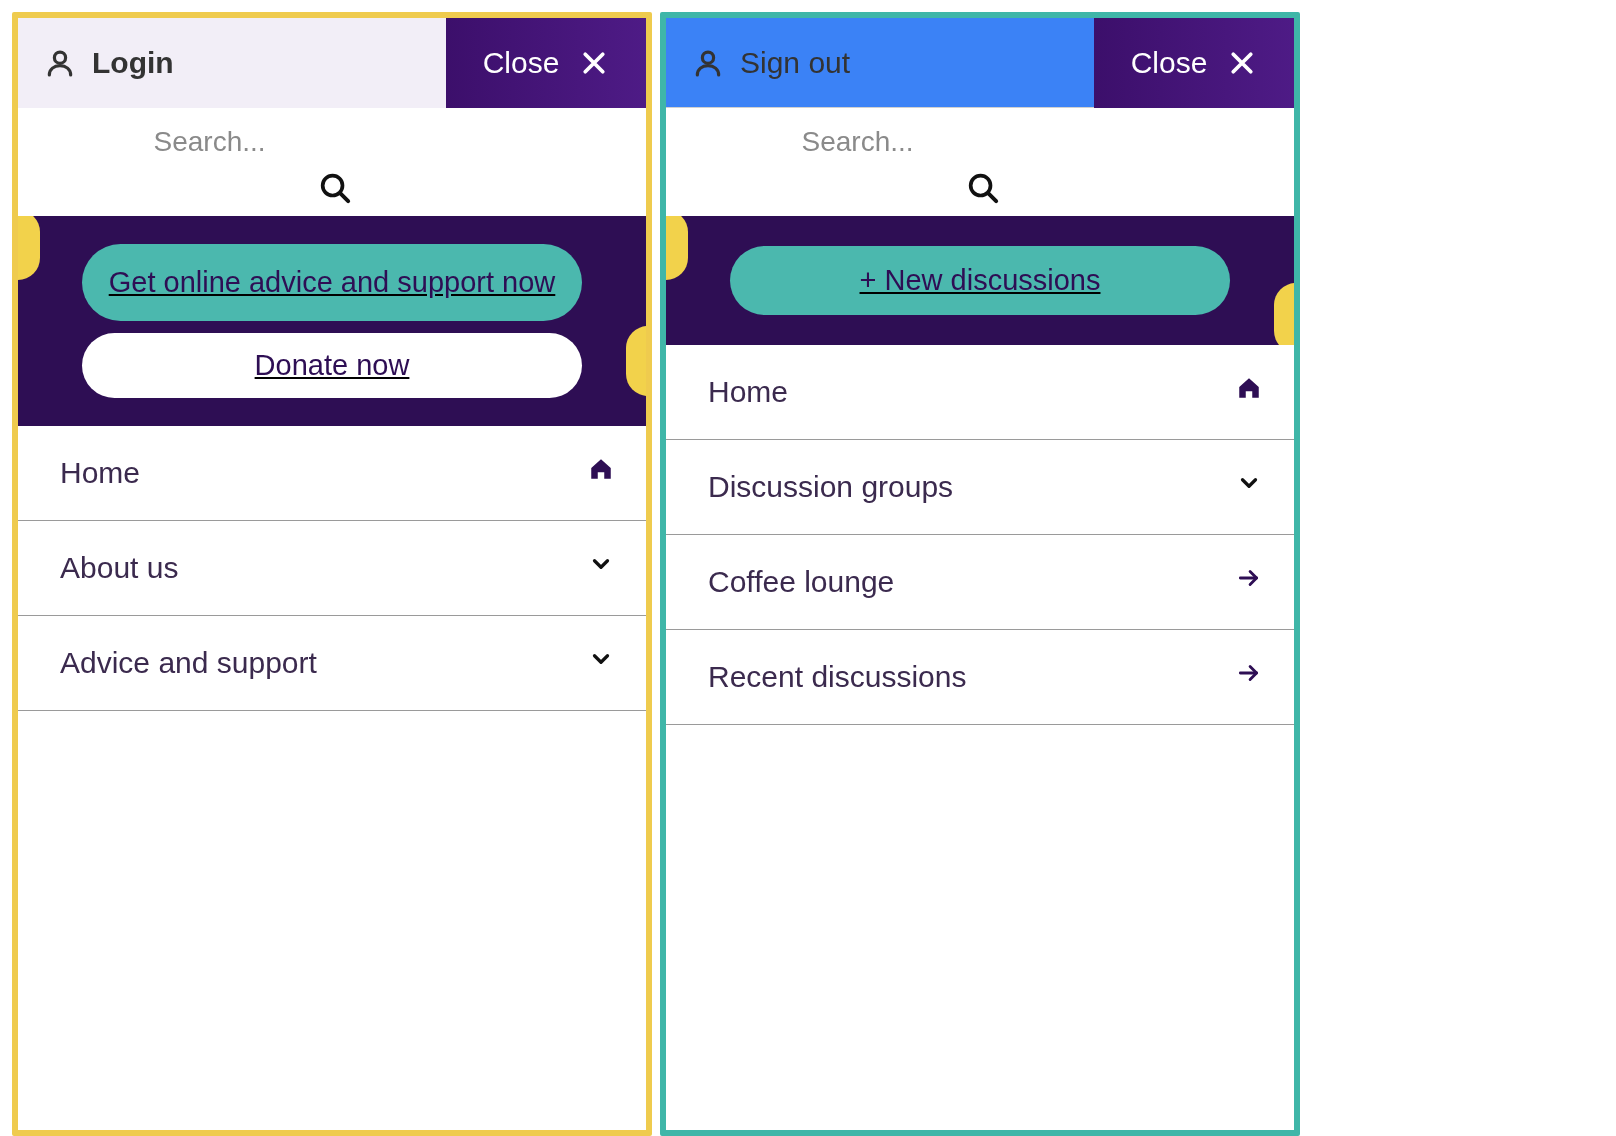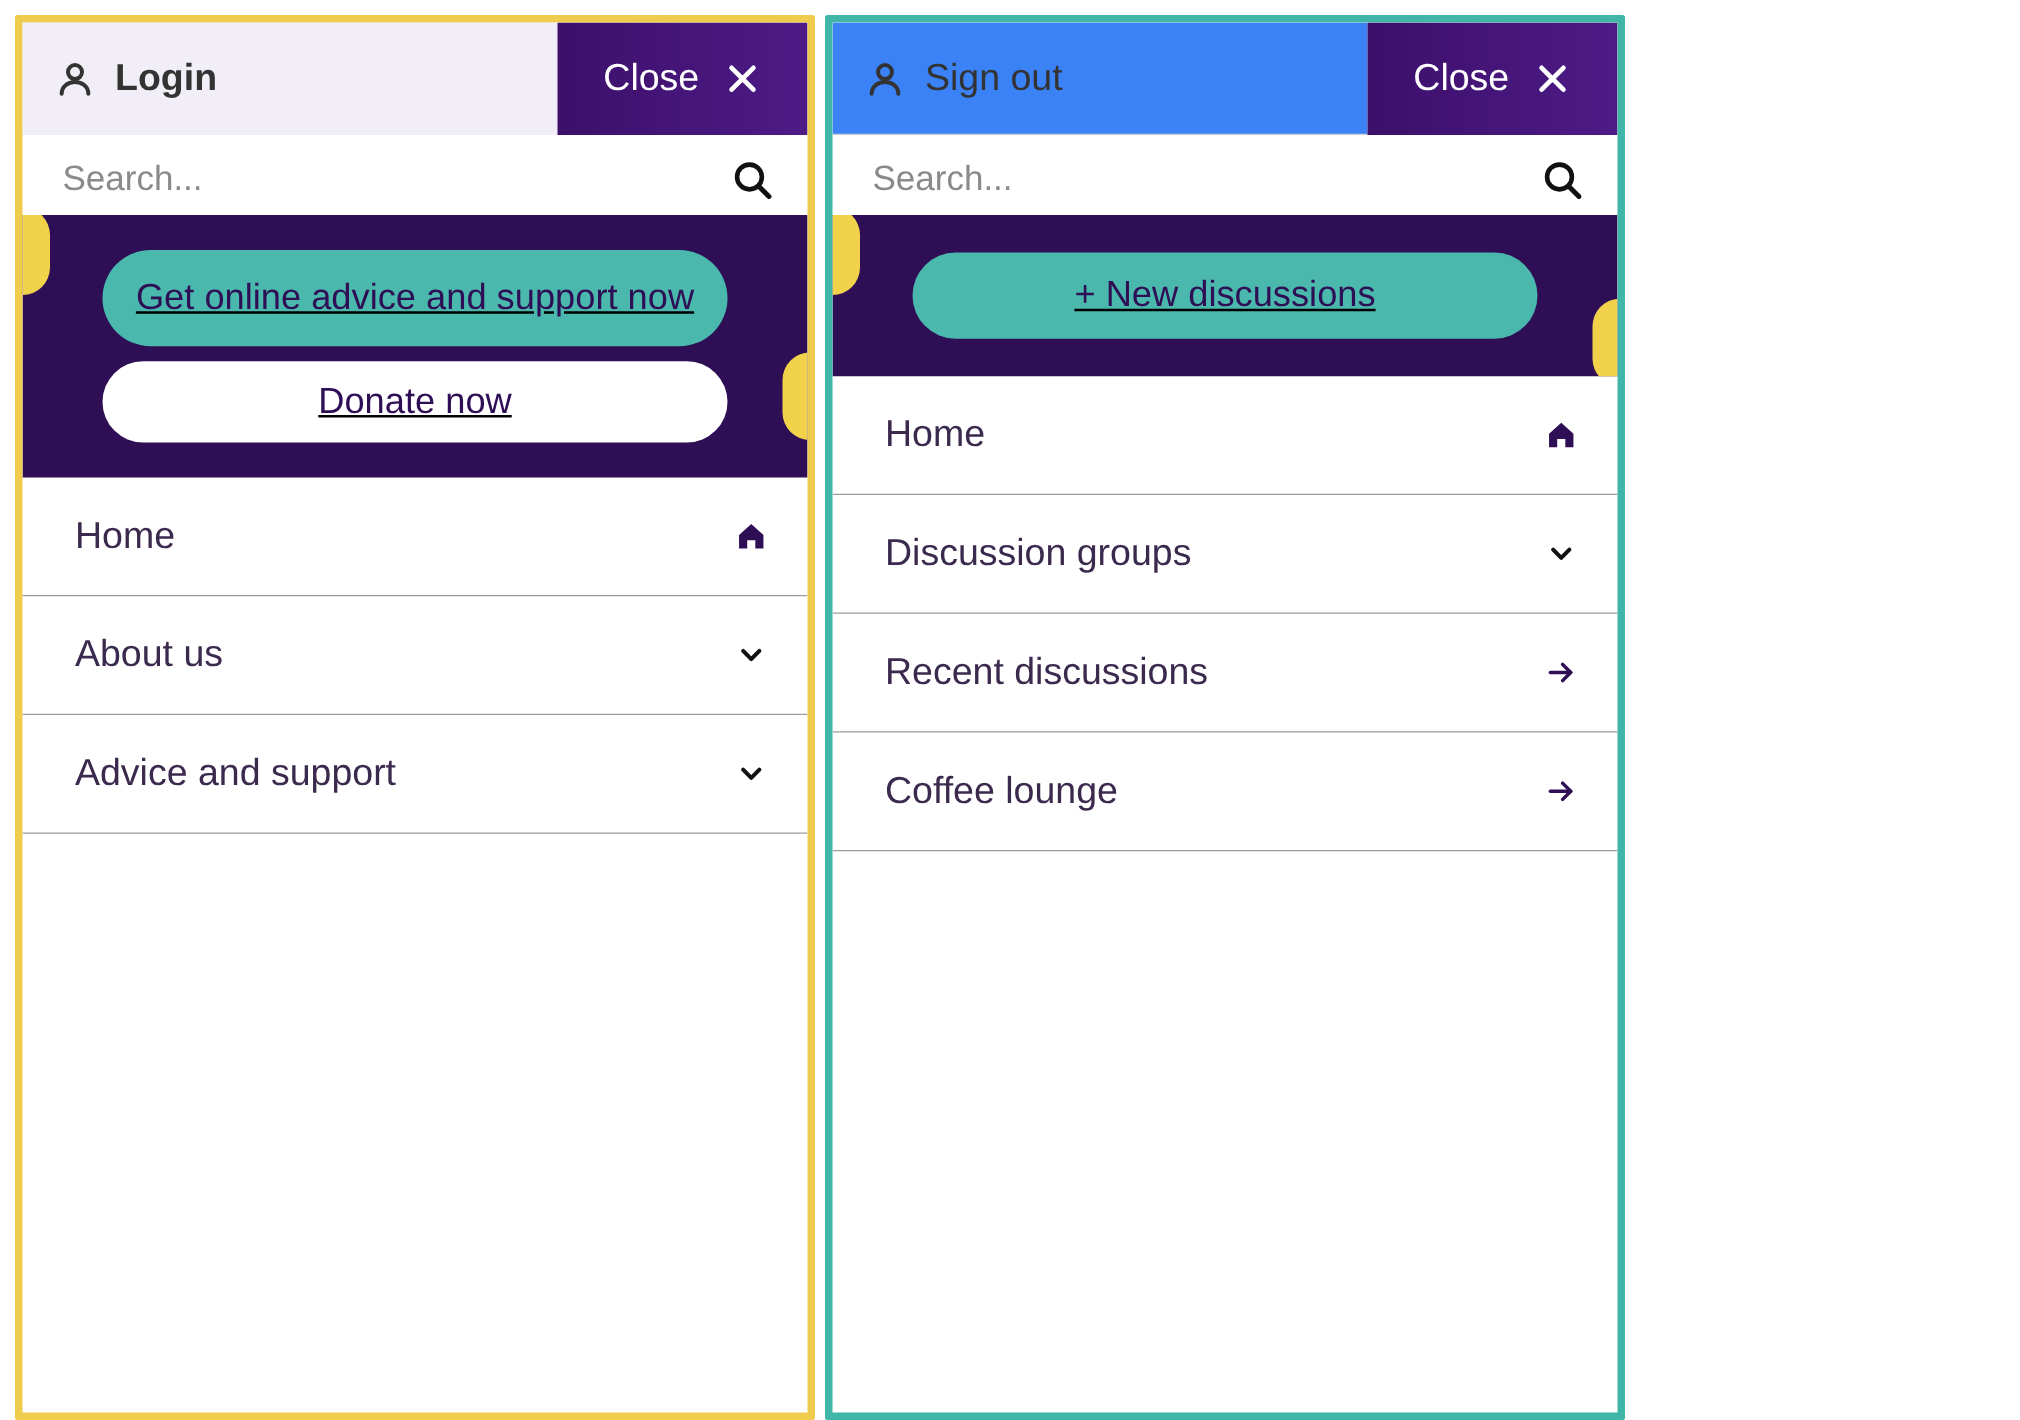--- a/index.html
+++ b/index.html
@@ -11,38 +11,38 @@
   .panel-teal   { border-color:#3FB6A8; }
 
   
   .topbar { display:flex; align-items:stretch; height:90px; }
   .login-area { flex:1; display:flex; align-items:center; gap:16px; padding-left:26px; font-size:30px; color:#333; }
   .login-area.lilac { background:#F2EEF7;font-weight:bold; }
   .login-area.white { background:#3b82f6; border-bottom:1px solid #d0d0d0; }
   .close-area { width:200px; background:linear-gradient(90deg,#3C0F6B 0%, #4E1B86 100%); color:#fff; display:flex; align-items:center; justify-content:center; gap:20px; font-size:30px; cursor:pointer; }
 
   
-  .search-row { display:flex; align-items:center; padding:18px 28px 12px 32px; gap:12px; }
+  .search-row { display:flex; align-items:center; padding:18px 28px 12px 32px; gap:12px;flex-direction:column; }
   .search-input { flex:1; border:none; outline:none; font-size:28px; color:#555; background:transparent; }
   .search-input::placeholder { color:#8a8a8a; }
 
   
   .hero { position:relative; background:#2E0E54; margin:0 0 0 0; padding:28px 28px; overflow:hidden;text-decoration:underline; }
   .hero .blob-tl { position:absolute; top:-6px; left:-22px; width:44px; height:70px; background:#F2D24B; border-radius:0 22px 22px 0; }
   .hero .blob-br { position:absolute; bottom:30px; right:-20px; width:40px; height:70px; background:#F2D24B; border-radius:22px 0 0 22px; }
   .hero-right .blob-br { bottom:-8px; }
   .pill { display:block; width:500px; margin:0 auto; border-radius:60px; text-align:center; font-size:29px; font-weight:500; padding:22px 24px; cursor:pointer; }
   .pill + .pill { margin-top:12px; }
   .pill-teal  { background:#4BB8AE; color:#2E0E54; }
   .pill-white { background:#ffffff; color:#2E0E54; padding:16px 24px; }
   .pill-single { width:500px; padding:18px 24px; }
 
   
   .nav { display:flex; flex-direction:column; }
-  .nav-item { display:flex; align-items:center; justify-content:space-between; padding:30px 32px 30px 42px; font-size:30px; color:#3B2A4E; border-bottom:1px solid #9a9a9a; cursor:pointer; }
+  .nav-item { display:flex; align-items:flex-start; justify-content:space-between; padding:30px 32px 30px 42px; font-size:30px; color:#3B2A4E; border-bottom:1px solid #9a9a9a; cursor:pointer; }
   .nav-item:first-child { border-top:none; }
   .nav-item .lbl { flex:1; }
   .icon { display:inline-flex; }
 
   svg { display:block; }
 </style>
 </head>
 <body>
 
 <svg width="0" height="0" style="position:absolute">
@@ -183,31 +183,31 @@
       </div>
       <div class="nav-item">
         <span class="lbl">Discussion groups</span>
         <span class="icon" style="color:#111">
             <svg width="26" height="26" viewBox="0 0 24 24">
               <use href="#i-chevron"></use>
             </svg>
           </span>
       </div>
       <div class="nav-item">
+        <span class="lbl">Coffee lounge</span>
+        <span class="icon" style="color:#2E0E54">
+            <svg width="26" height="26" viewBox="0 0 24 24">
+              <use href="#i-arrow"></use>
+            </svg>
+          </span>
+      </div>
+      <div class="nav-item">
         <span class="lbl">Recent discussions</span>
         <span class="icon" style="color:#2E0E54">
             <svg width="26" height="26" viewBox="0 0 24 24">
               <use href="#i-arrow"></use>
             </svg>
           </span>
       </div>
-      <div class="nav-item">
-        <span class="lbl">Coffee lounge</span>
-        <span class="icon" style="color:#2E0E54">
-            <svg width="26" height="26" viewBox="0 0 24 24">
-              <use href="#i-arrow"></use>
-            </svg>
-          </span>
-      </div>
     </div>
   </div>
 
 </div>
 
 </body></html>

